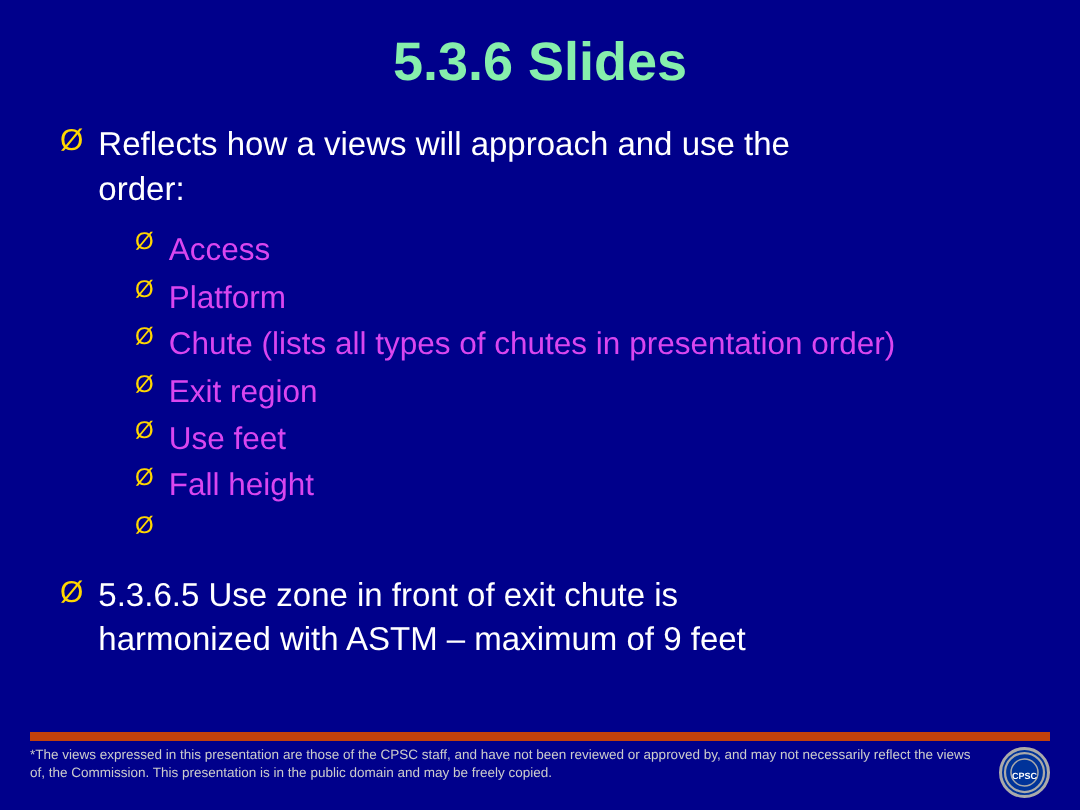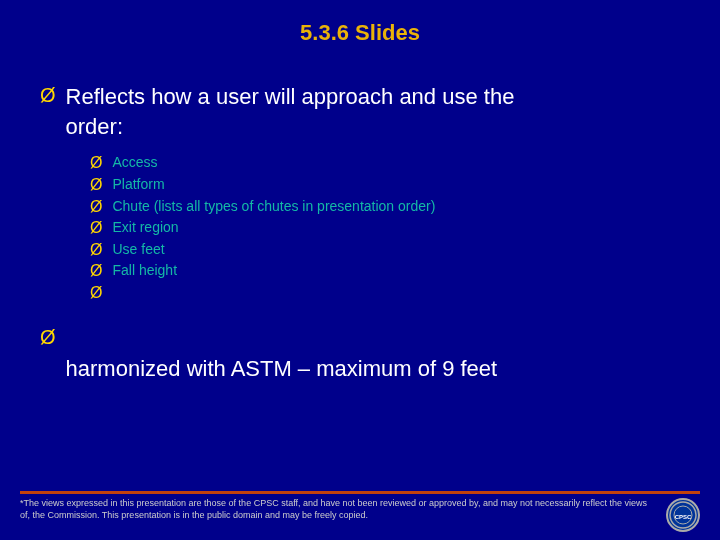--- a/index.html
+++ b/index.html
@@ -21,25 +21,25 @@
     .slide-container {
       width: 720px;
       height: 540px;
       background-color: #00008B;
       padding: 20px 40px;
       display: flex;
       flex-direction: column;
     }
 
     .title {
-      color: #eab308;
-      font-size: 22px;
+      color: #86efac;
+      font-size: 36px;
       font-weight: bold;
       text-align: center;
-      margin-bottom: 36px;
+      margin-bottom: 19px;
     }
 
     .main-bullet {
       display: flex;
       align-items: flex-start;
       margin-bottom: 12px;
     }
 
     .arrow-icon {
       color: #FFD700;
@@ -68,41 +68,41 @@
 
     .sub-arrow {
       color: #FFD700;
       font-size: 16px;
       margin-right: 10px;
       margin-top: 1px;
       flex-shrink: 0;
     }
 
     .sub-text {
-      font-size: 14px;
-      color: #14b8a6;
+      font-size: 21px;
+      color: #d946ef;
       line-height: 1.4;
       text-align: right;
     }
 
     .bottom-bullet {
       display: flex;
       align-items: flex-start;
       margin-top: 8px;
     }
 
     .footer {
       position: absolute;
       bottom: 8px;
       left: 20px;
       right: 20px;
       font-size: 9px;
       color: #cccccc;
       line-height: 1.3;
-      border-top: 3px solid #c2410c;
+      border-top: 6px solid #c2410c;
       padding-top: 4px;
       display: flex;
       align-items: flex-start;
       justify-content: space-between;
     }
 
     .footer-text {
       flex: 1;
       padding-right: 10px;
     }
@@ -124,21 +124,21 @@
   </style>
 </head>
 <body>
 
 <div class="slide-container">
   <div class="title">5.3.6 Slides</div>
 
   <div class="main-bullet">
     <span class="arrow-icon">Ø</span>
     <span class="main-text">
-      <span>Reflects how a user will approach and use the</span><br>
+      <span>Reflects how a views will approach and use the</span><br>
       <span>order:</span>
     </span>
   </div>
 
   <div class="sub-bullets">
     <div class="sub-bullet">
       <span class="sub-arrow">Ø</span>
       <span class="sub-text">Access</span>
     </div>
     <div class="sub-bullet">
@@ -162,21 +162,21 @@
       <span class="sub-text">Fall height</span>
     </div>
     <div class="sub-bullet">
       <span class="sub-arrow">Ø</span>
     </div>
   </div>
 
   <div class="bottom-bullet">
     <span class="arrow-icon">Ø</span>
     <span class="main-text">
-      <br>
+      <span>5.3.6.5 Use zone in front of exit chute is</span><br>
       <span>harmonized with ASTM – maximum of 9 feet</span>
     </span>
   </div>
 </div>
 
 <div class="footer">
   <span class="footer-text">*The views expressed in this presentation are those of the CPSC staff, and have not been reviewed or approved by, and may not necessarily reflect the views of, the Commission. This presentation is in the public domain and may be freely copied.</span>
   <div class="footer-logo">
     <svg width="30" height="30" viewBox="0 0 30 30">
       <circle cx="15" cy="15" r="13" fill="#003399" stroke="#aaaaaa" stroke-width="1.5"></circle>

